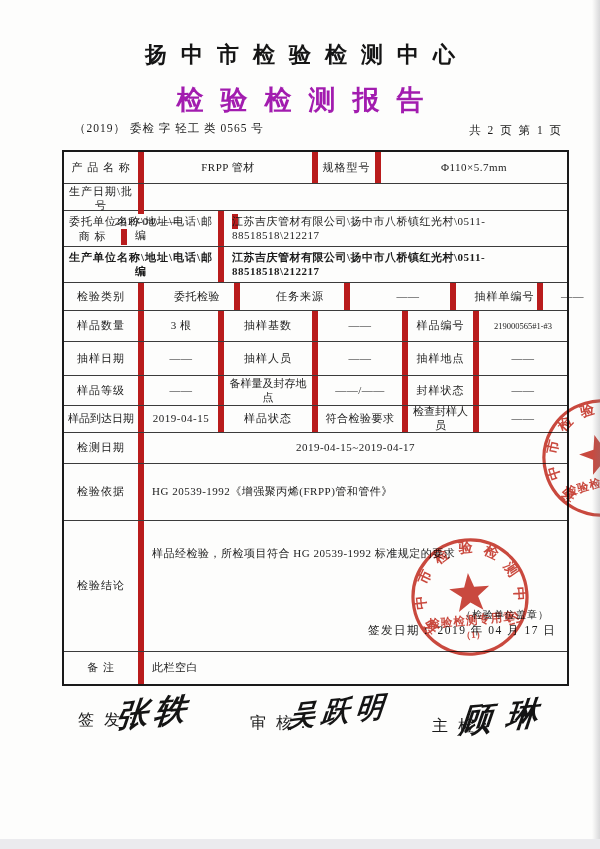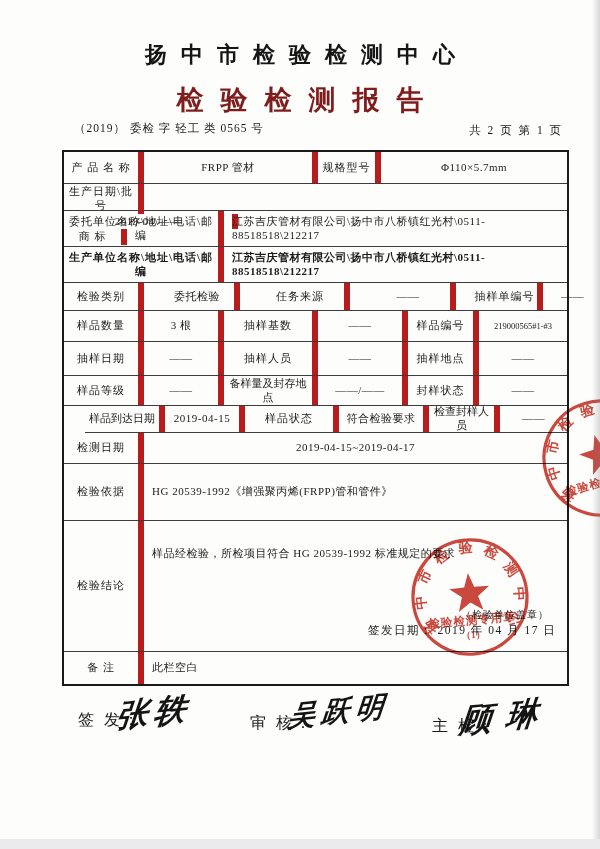--- a/index.html
+++ b/index.html
@@ -13,21 +13,21 @@
 
   
   .hdr-org{
     position:absolute;top:40px;left:0;width:600px;text-align:center;
     font-size:22px;font-weight:bold;letter-spacing:14px;padding-left:14px;
     box-sizing:border-box;color:#151515;
   }
   .hdr-title{
     position:absolute;top:82px;left:0;width:600px;text-align:center;
     font-size:27px;font-weight:bold;letter-spacing:17px;padding-left:17px;
-    box-sizing:border-box;color:#7f1d1d;
+    box-sizing:border-box;color:#a21caf;
   }
   .hdr-meta{position:absolute;top:121px;left:62px;width:507px;height:18px;font-size:11.5px;}
   .report-no{position:absolute;left:12px;top:0;letter-spacing:1px;}
   .pagination{position:absolute;right:6px;top:2px;letter-spacing:2px;}
 
   
   .tbl{
     position:absolute;left:62px;top:150px;width:507px;
     border:2px solid #1a1a1a;box-sizing:border-box;background:transparent;
     font-size:11px;
@@ -150,21 +150,21 @@
 
     <div class="tr" style="height:29px;">
       <div class="td c80 lab">样品等级</div>
       <div class="td c80">——</div>
       <div class="td c94 lab" style="letter-spacing:0;">备样量及封存地点</div>
       <div class="td c90">——/——</div>
       <div class="td c71 lab">封样状态</div>
       <div class="td fill">——</div>
     </div>
 
-    <div class="tr" style="height:26px;margin-left:21px;">
+    <div class="tr" style="height:26px;">
       <div class="td c80 lab" style="letter-spacing:0;">样品到达日期</div>
       <div class="td c80">2019-04-15</div>
       <div class="td c94 lab">样品状态</div>
       <div class="td c90">符合检验要求</div>
       <div class="td c71 lab" style="letter-spacing:0;">检查封样人员</div>
       <div class="td fill">——</div>
     </div>
 
     <div class="tr" style="height:30px;">
       <div class="td c80 lab">检测日期</div>

